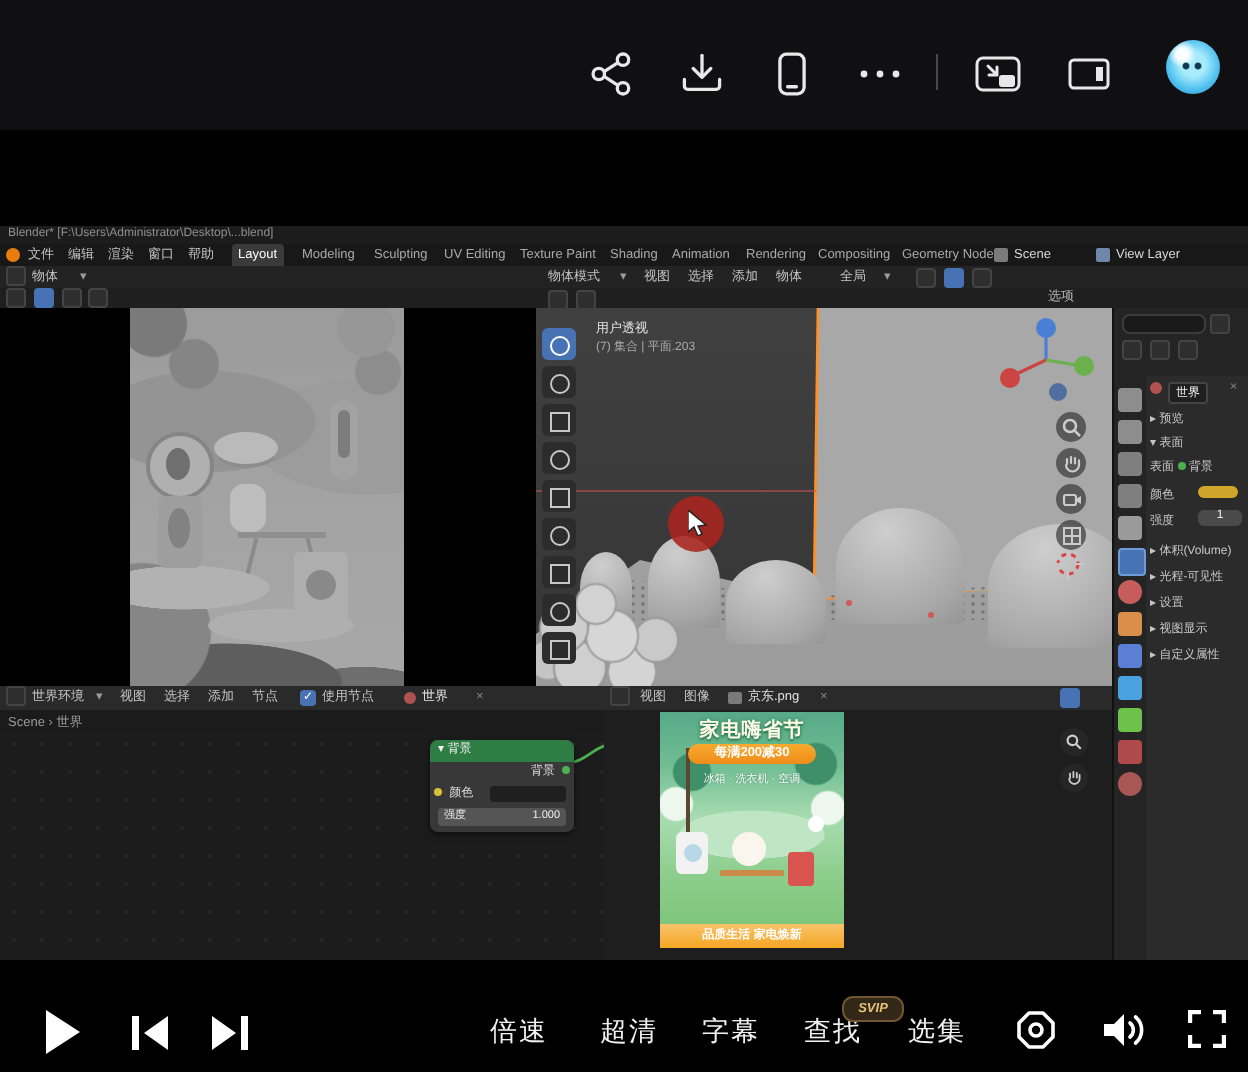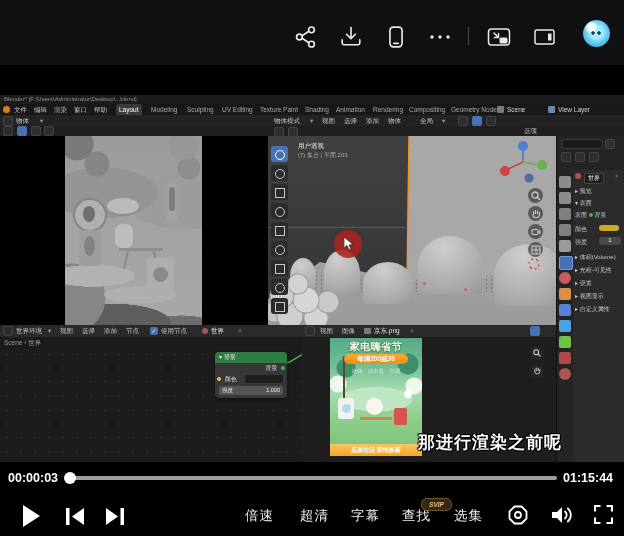--- a/index.html
+++ b/index.html
@@ -12,21 +12,21 @@
   .tico{position:absolute;top:26px;width:22px;height:22px;}
   .tico svg{display:block;}
   .avatar{position:absolute;left:583px;top:20px;width:27px;height:27px;border-radius:50%;
     background:
       radial-gradient(circle at 10px 13px,#10384f 0 1.4px,transparent 2px),
       radial-gradient(circle at 16px 13px,#10384f 0 1.4px,transparent 2px),
       radial-gradient(circle at 8px 7px,rgba(255,255,255,.95) 0 3px,transparent 7px),
       radial-gradient(circle at 50% 45%,#a8ecfc 0 30%,#52c2ef 62%,#1b86c8 100%);}
   
   .video{position:absolute;left:0;top:65px;width:624px;height:397px;background:#000;}
-  .blender{position:absolute;left:0;top:30px;width:624px;height:314px;background:#131313;font-size:6.5px;color:#c3c3c3;}
+  .blender{position:absolute;left:0;top:48px;width:624px;height:314px;background:#131313;font-size:6.5px;color:#c3c3c3;}
   .b-title{position:absolute;left:0;top:0;width:624px;height:9px;background:#1c1c1c;color:#8f8f8f;font-size:6px;padding-left:4px;line-height:9px;}
   .b-menu{position:absolute;left:0;top:9px;width:624px;height:11px;background:#181818;line-height:11px;}
   .b-menu span{margin-right:6px;}
   .wtab{display:inline-block;padding:0 3px;color:#a9a9a9;}
   .wtab.active{background:#3a3a3a;color:#fff;border-radius:2px 2px 0 0;}
   .b-hdr{position:absolute;left:0;top:20px;width:624px;height:11px;background:#232323;line-height:11px;}
   .b-sub{position:absolute;left:0;top:31px;width:624px;height:10px;background:#1f1f1f;line-height:10px;}
   .mbox{display:inline-block;width:8px;height:8px;background:#2e2e2e;border:1px solid #444;border-radius:2px;vertical-align:middle;margin-right:2px;}
   .mbox.on{background:#4772b3;border-color:#4772b3;}
   
@@ -464,32 +464,22 @@
           </div>
           <div class="circ-ico" style="left:228px;top:39px">
             <svg style="display:block;margin:3px" width="8" height="8" viewBox="0 0 8 8">
                 <path d="M2 4 V1.8 M3.7 3.6 V1 M5.4 3.8 V1.5 M1.6 4.4 a2.6 2.6 0 0 0 5.2 0 V2.5" fill="none" stroke="#ccc" stroke-width=".9" stroke-linecap="round"></path>
               </svg>
           </div>
         </div>
       </div>
     </div>
 
-    <div class="subtitle">那进行渲染之前呢</div>
   </div>
 
-  <div class="timeline">
-    <span class="ttime" style="left:8px">00:00:03</span>
-    <div class="track">
-      <div class="played" style="width: 0.8%;">
-        <div class="thumb"></div>
-      </div>
-    </div>
-    <span class="ttime" style="left:563px">01:15:44</span>
-  </div>
 
   <div class="controls">
     <div class="cico" style="left:22px">
       <svg width="18" height="22" viewBox="0 0 18 22">
           <polygon points="1,0 1,22 18,11" fill="#fff"></polygon>
         </svg>
     </div>
     <div class="cico" style="left:66px;top:11px">
       <svg width="20" height="17" viewBox="0 0 20 17">
           <rect x="0" y="0" width="3.5" height="17" fill="#fff"></rect>

